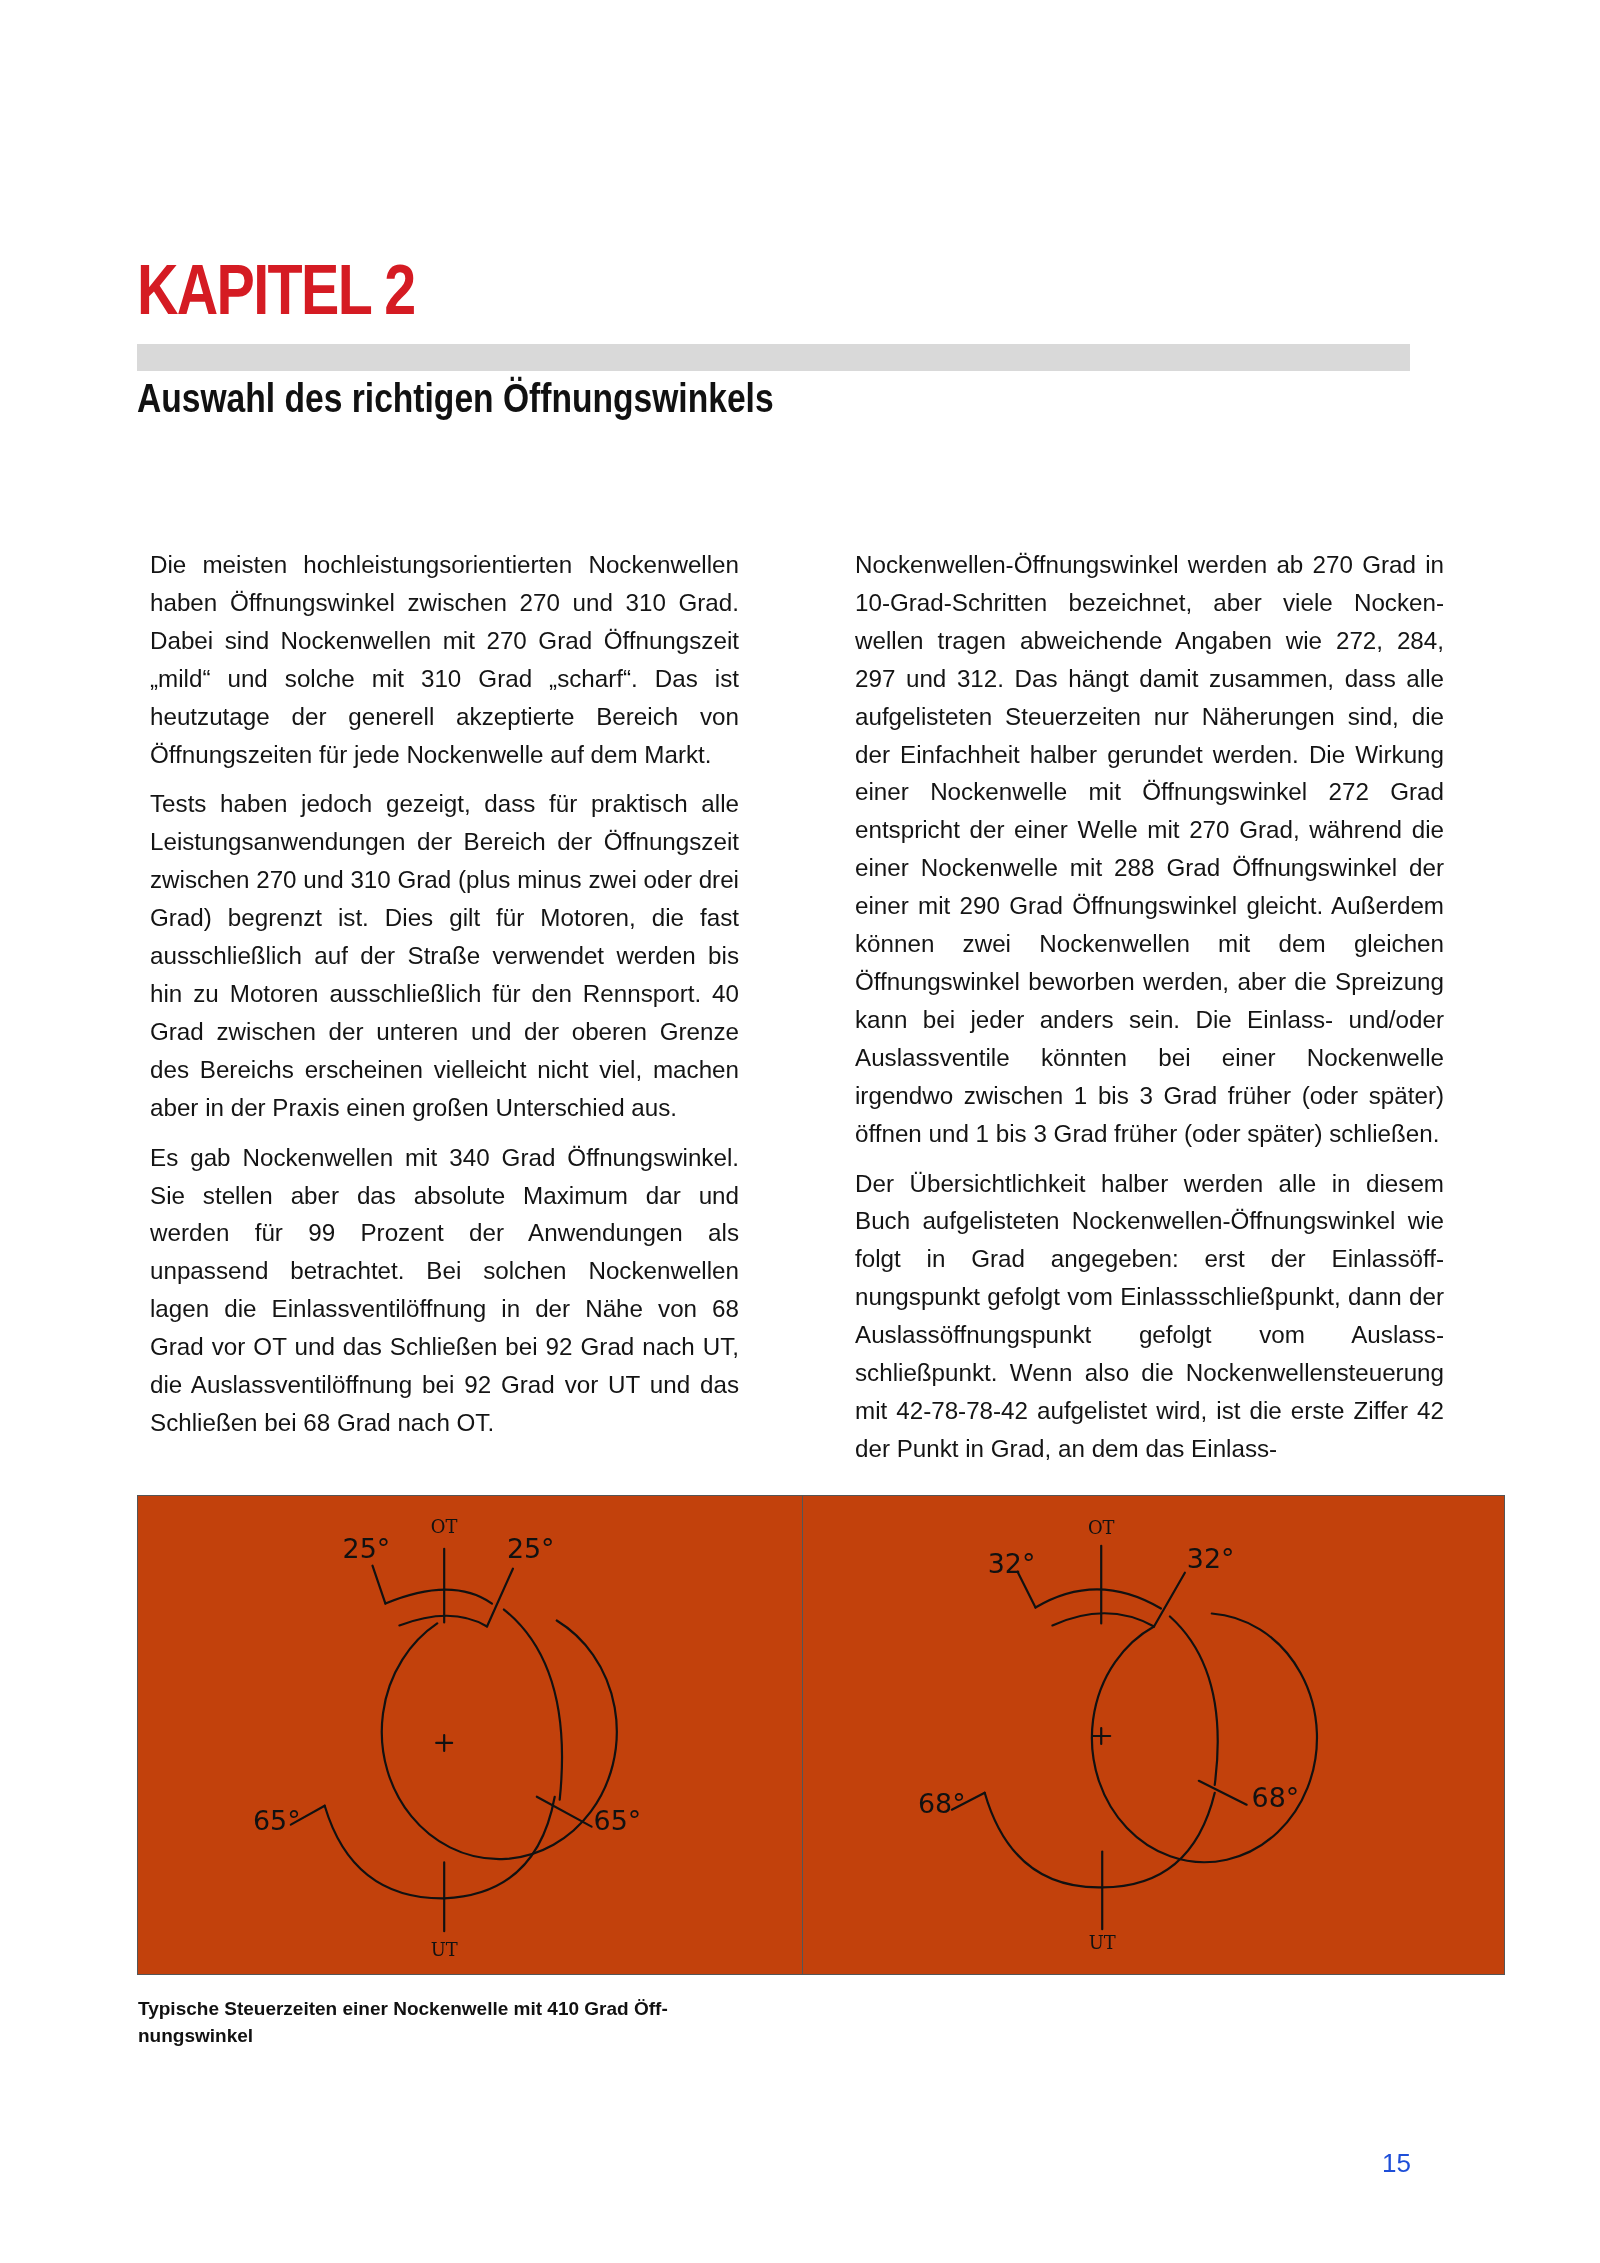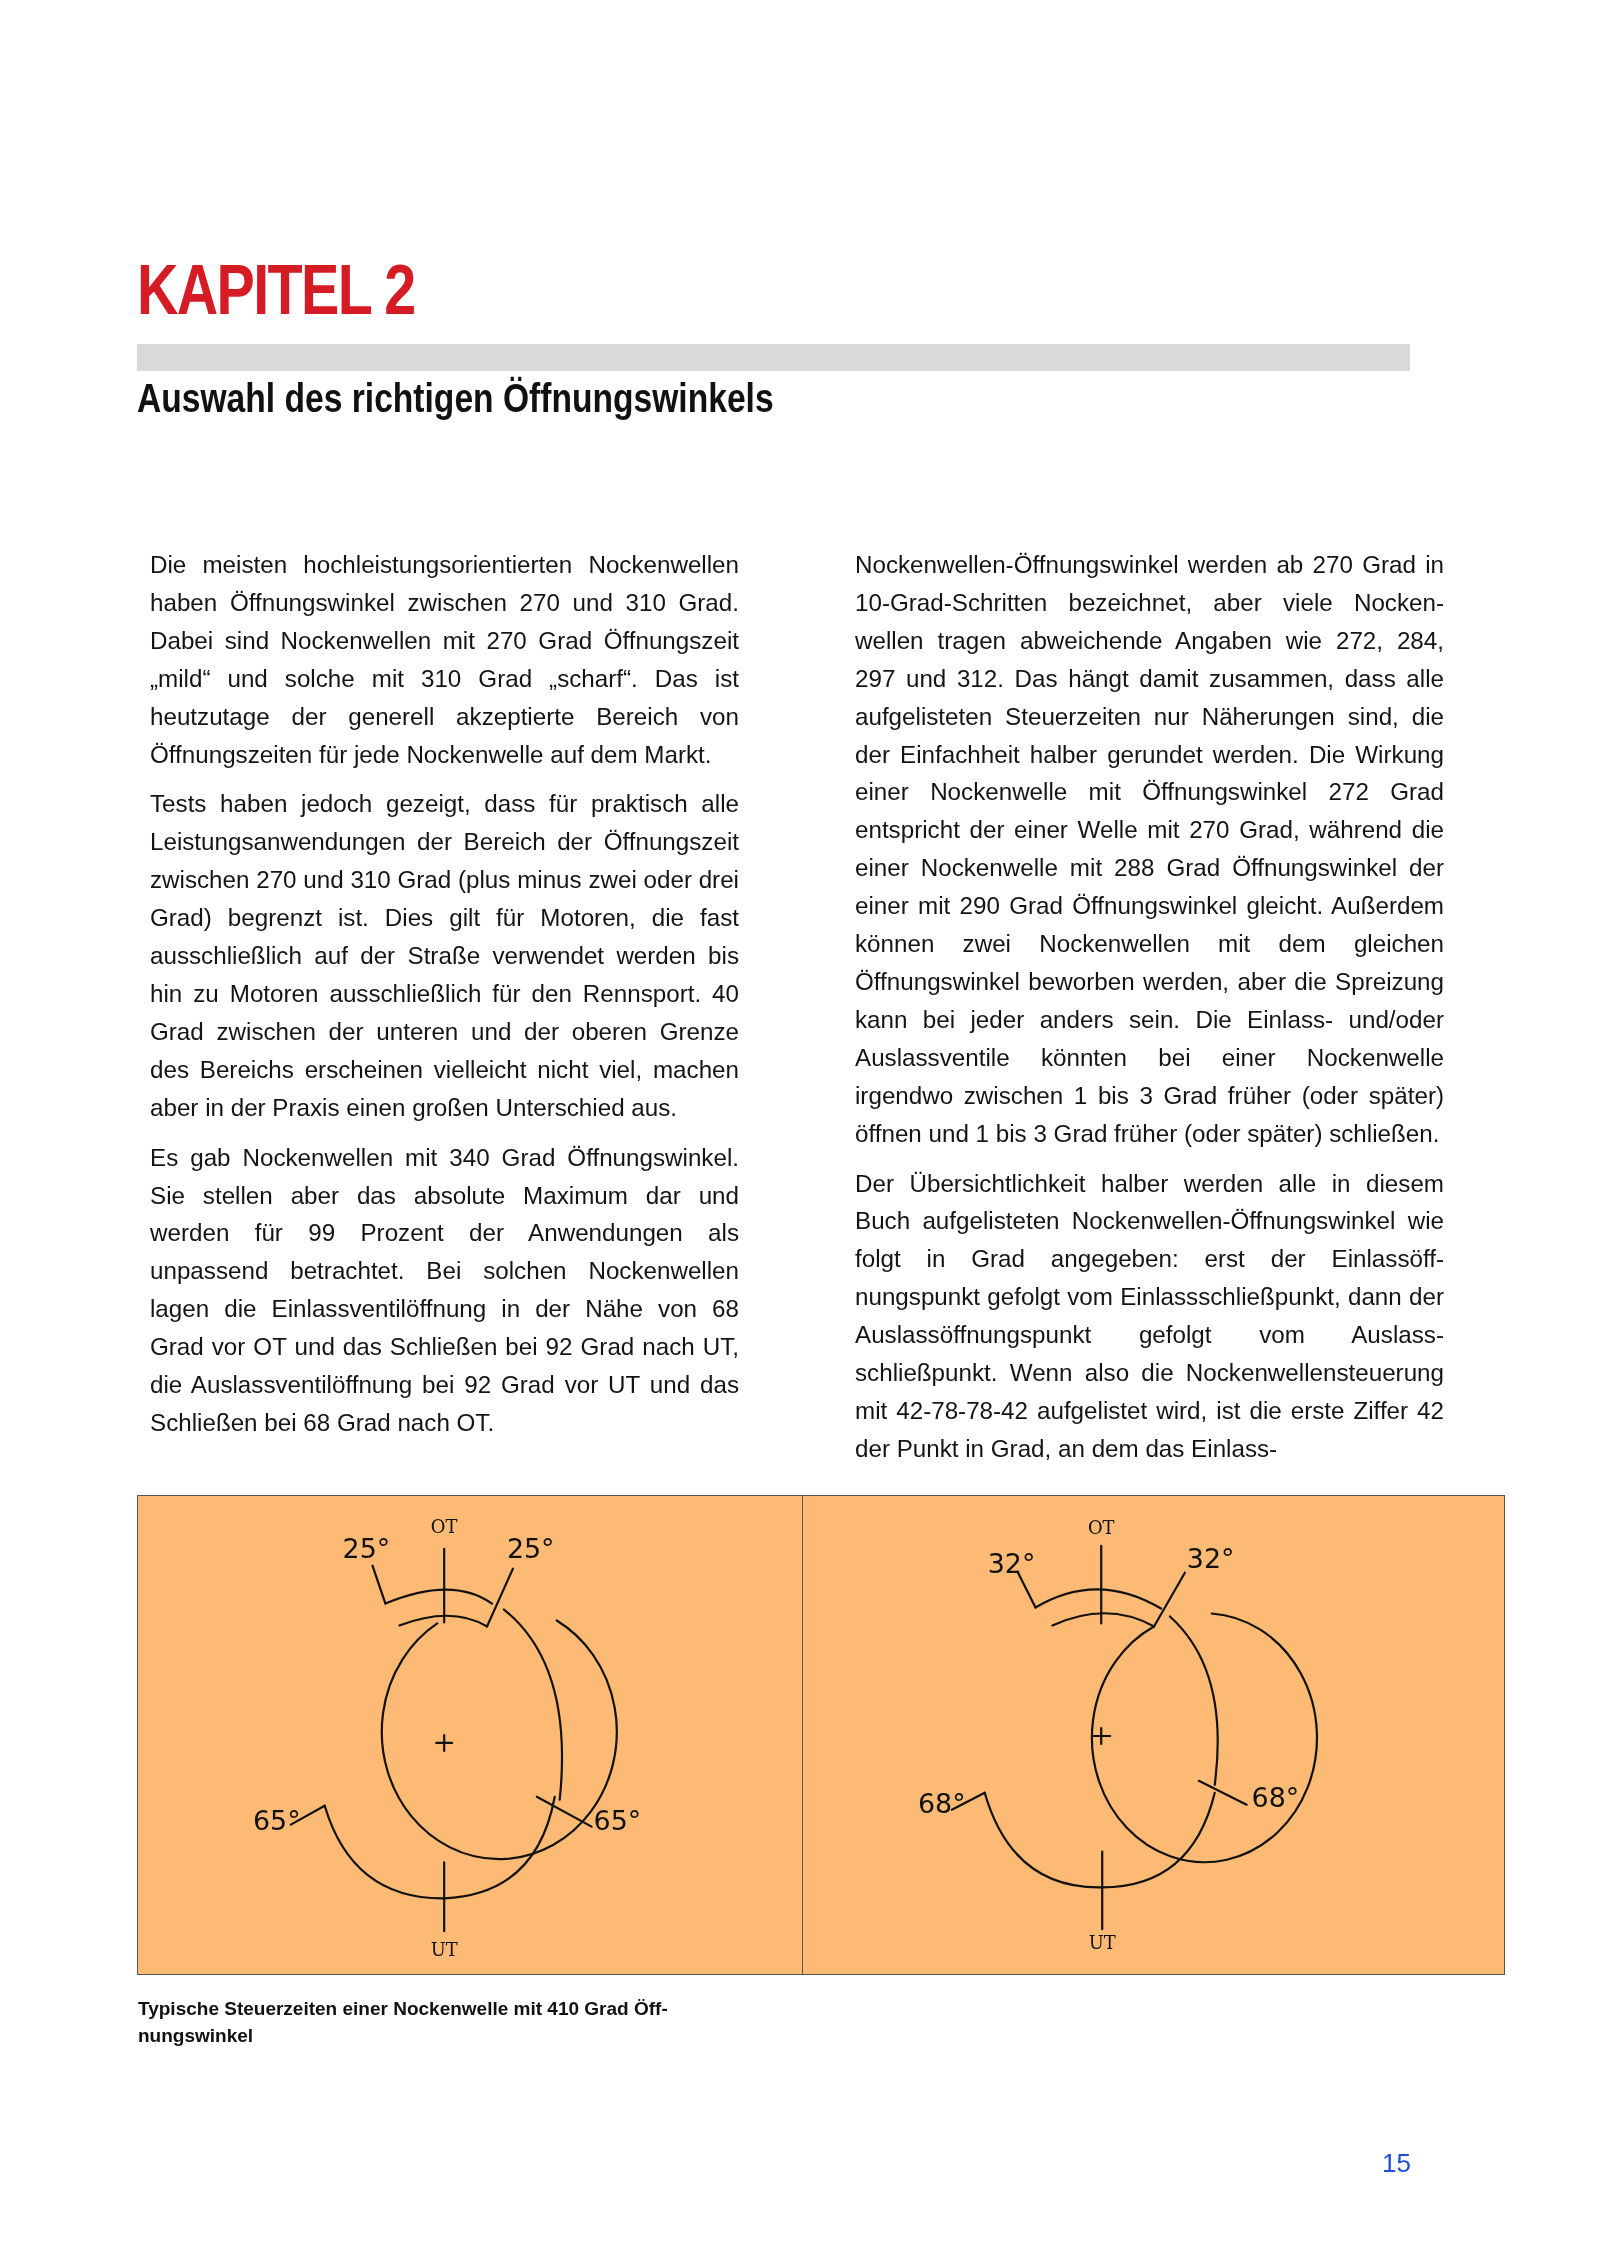--- a/index.html
+++ b/index.html
@@ -28,21 +28,21 @@
     position: absolute; top: 534px; width: 613px;
     font-family: "Liberation Sans", sans-serif; font-size: 24.2px;
     line-height: 37.9px; text-align: justify; hyphens: manual; color: #141414;
   }
   .col p { margin: 12px; }
   .col-left { left: 138px; }
   .col-right { left: 843px; }
 
   .figure {
     position: absolute; top: 1495px; width: 703px; height: 480px;
-    border: 1.5px solid #555; box-sizing: border-box; background: #fdba74;
+    border: 1.5px solid #555; box-sizing: border-box; background: #c2410c;
   }
   .fig-left { left: 137px; }
   .fig-right { left: 802px; }
   .figure svg { position: absolute; left: 0; top: 0; width: 100%; height: 100%; }
   .figure svg .ln { stroke: #111; stroke-width: 2.2; fill: none; stroke-linecap: round; }
   .figure svg .lbl-serif { font-family: "DejaVu Serif", serif; font-size: 18px; fill: #111; }
   .figure svg .lbl-deg { font-family: "DejaVu Sans", sans-serif; font-size: 27px; fill: #111; }
 
   .caption {
     position: absolute; top: 1995px; width: 620px;

